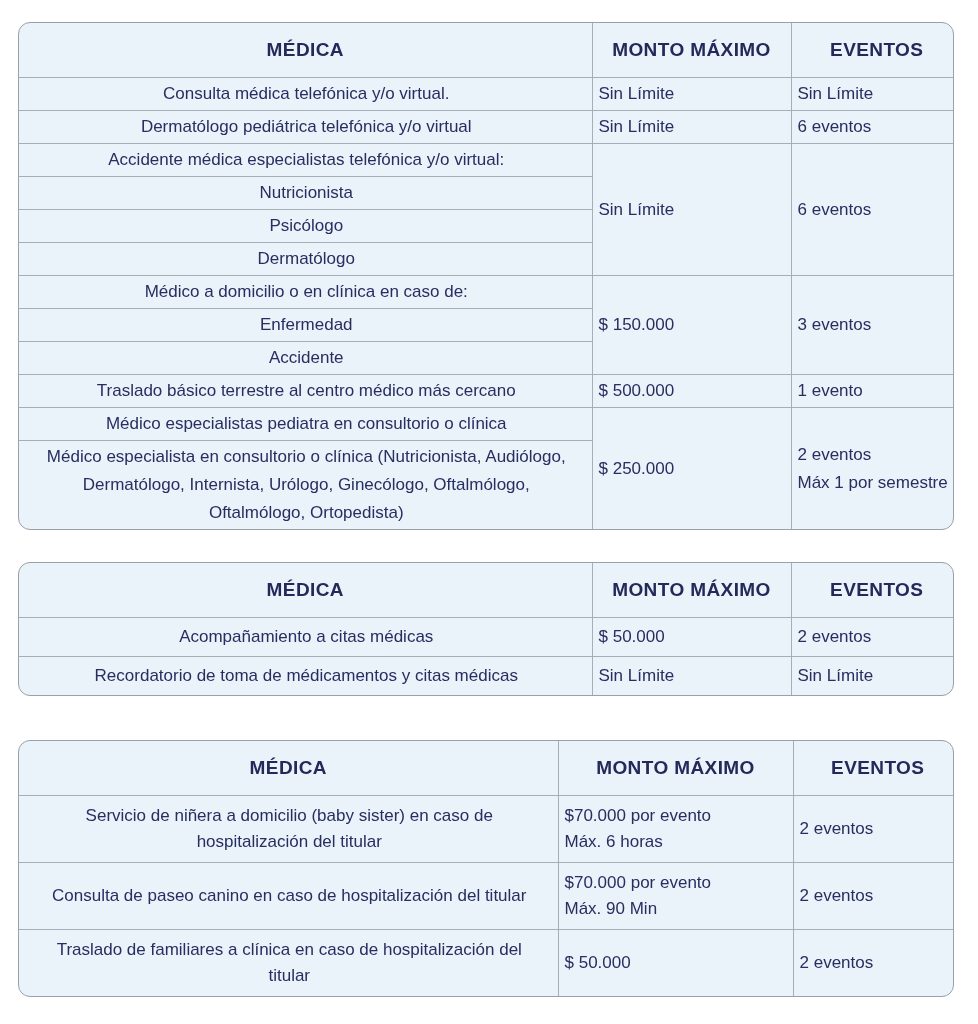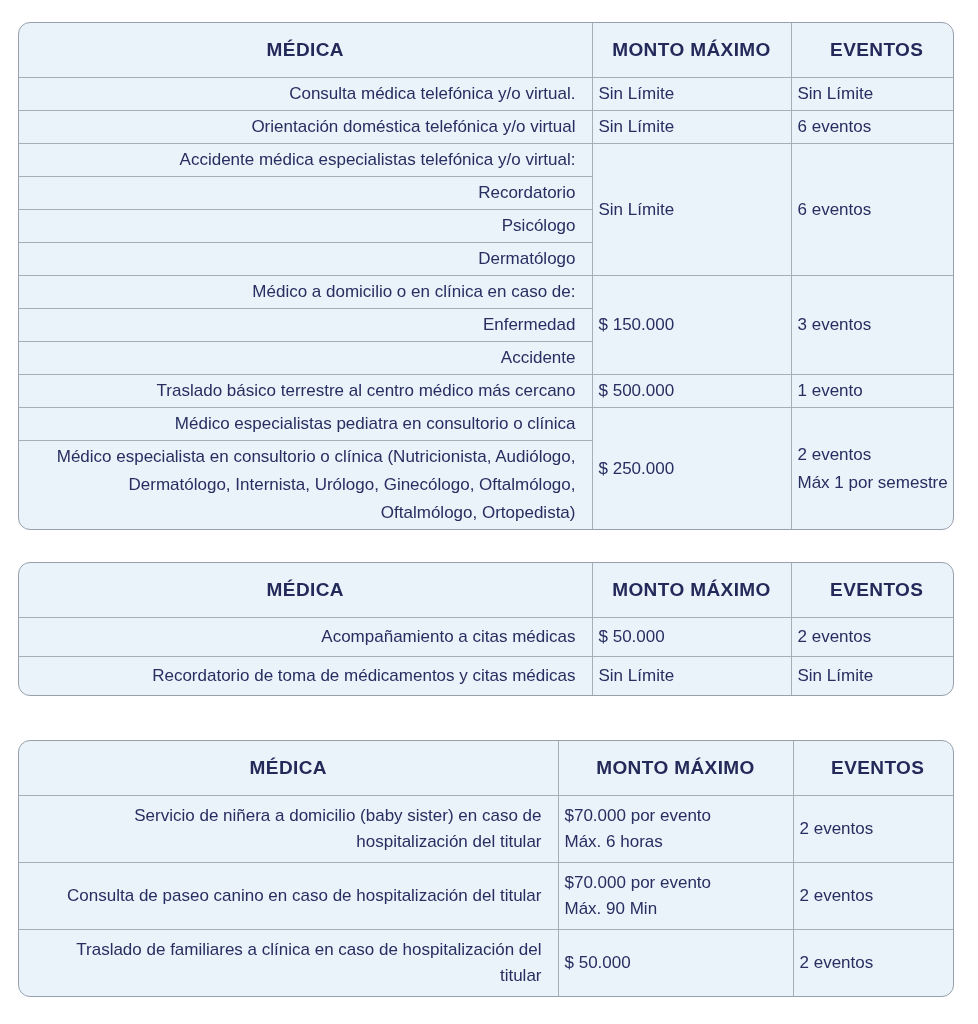--- a/index.html
+++ b/index.html
@@ -43,21 +43,21 @@
   }
   td{
     font-size:17px;
     vertical-align:middle;
     border-top:1px solid var(--line);
     color:var(--navy);
     white-space:pre-line;
   }
   tbody tr:first-child td{border-top:none;}
   td.svc{
-    text-align:right;
+    text-align:center;
     padding:2px 16px 2px 18px;
     line-height:28px;
   }
   td.val{
     padding:2px 6px;
     line-height:28px;
     border-left:1px solid var(--line);
   }
   th.b{border-left:1px solid var(--line);}
   
@@ -82,31 +82,31 @@
         <th class="b">EVENTOS</th>
       </tr>
     </thead>
     <tbody>
       <tr>
         <td class="svc">Consulta médica telefónica y/o virtual.</td>
         <td class="val">Sin Límite</td>
         <td class="val">Sin Límite</td>
       </tr>
       <tr>
-        <td class="svc">Orientación doméstica telefónica y/o virtual</td>
+        <td class="svc">Dermatólogo pediátrica telefónica y/o virtual</td>
         <td class="val">Sin Límite</td>
         <td class="val">6 eventos</td>
       </tr>
       <tr>
         <td class="svc">Accidente médica especialistas telefónica y/o virtual:</td>
         <td class="val" rowspan="4">Sin Límite</td>
         <td class="val" rowspan="4">6 eventos</td>
       </tr>
       <tr>
-        <td class="svc">Recordatorio</td>
+        <td class="svc">Nutricionista</td>
       </tr>
       <tr>
         <td class="svc">Psicólogo</td>
       </tr>
       <tr>
         <td class="svc">Dermatólogo</td>
       </tr>
       <tr>
         <td class="svc">Médico a domicilio o en clínica en caso de:</td>
         <td class="val" rowspan="3">$ 150.000</td>

